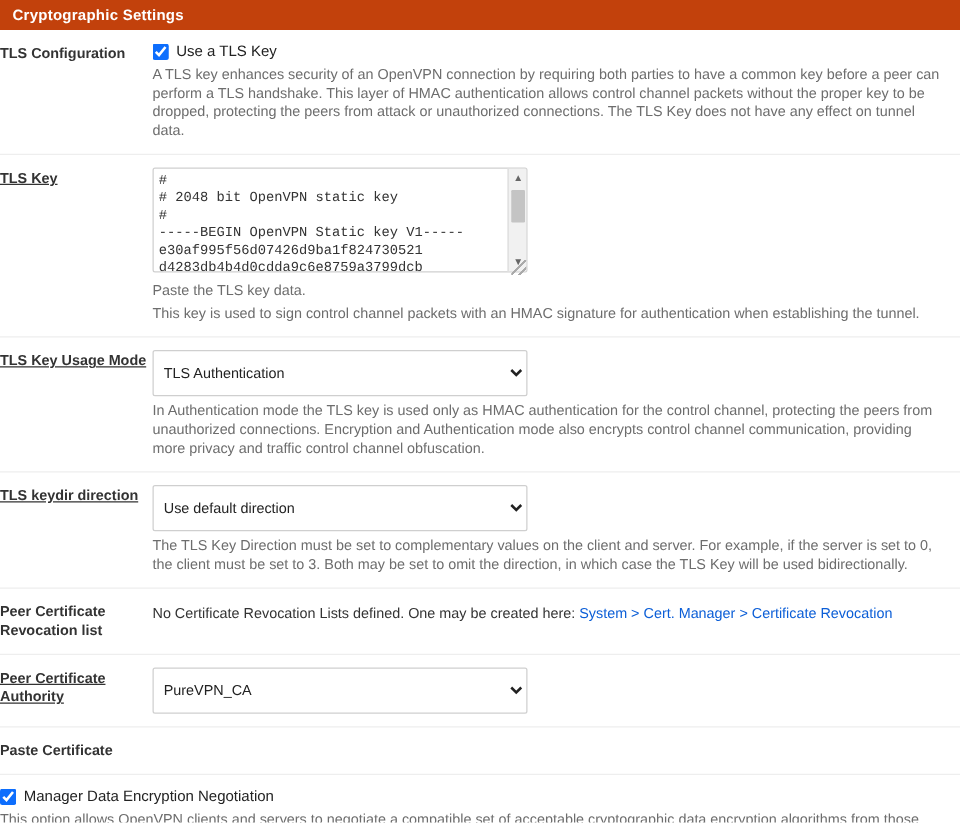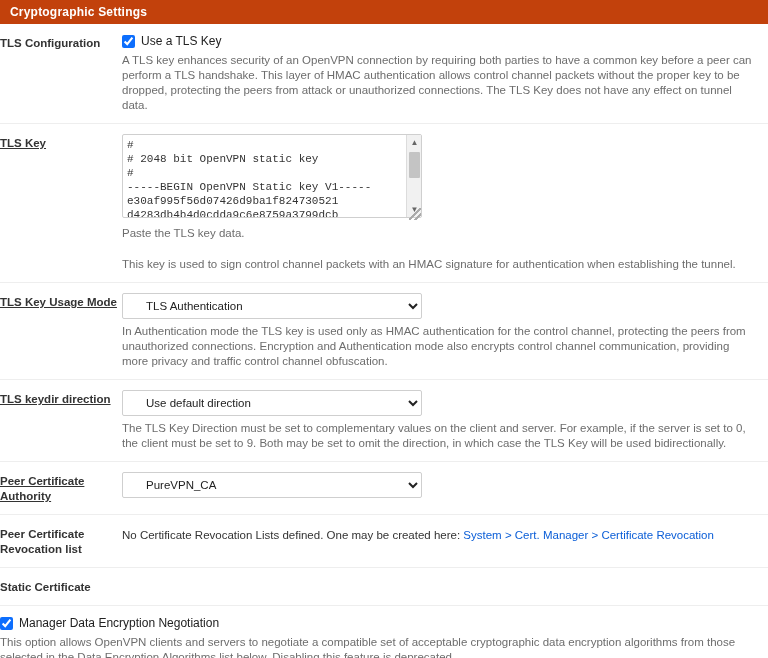--- a/index.html
+++ b/index.html
@@ -45,41 +45,41 @@
   .field-cell {
     flex: 1;
     padding-right: 14px;
   }
   .help {
     color: #6d6d6d;
     font-size: 11.5px;
     line-height: 15px;
     margin-top: 5px;
   }
-  .help.tight { margin-top: 16px; }
+  .help.tight { margin-top: 3px; }
   .checkline {
     display: flex;
     align-items: center;
     gap: 6px;
   }
   input[type=checkbox] {
     width: 13px; height: 13px;
     margin: 0;
     accent-color: #0d6efd;
   }
   .checkline label {
     font-size: 12px;
     color: #222;
   }
   select {
     font-family: "Liberation Sans", sans-serif;
     font-size: 11.5px;
-    height: 26px;
+    height: 37px;
     width: 300px;
-    padding: 2px 19px;
+    padding: 2px 4px;
     border: 1px solid #cfcfcf;
     border-radius: 2px;
     background: #ffffff;
     color: #222;
   }
   .ta-wrap {
     position: relative;
     width: 300px;
   }
   textarea {
@@ -190,50 +190,50 @@
   </div>
 
   <div class="row">
     <div class="label-cell">
       <span class="underline">TLS keydir direction</span>
     </div>
     <div class="field-cell">
       <select>
         <option>Use default direction</option>
       </select>
-      <div class="help">The TLS Key Direction must be set to complementary values on the client and server. For example, if the server is set to 0, the client must be set to 9. Both may be set to omit the direction, in which case the TLS Key will be used bidirectionally.</div>
+      <div class="help">The TLS Key Direction must be set to complementary values on the client and server. For example, if the server is set to 0, the client must be set to 3. Both may be set to omit the direction, in which case the TLS Key will be used bidirectionally.</div>
+    </div>
+  </div>
+
+  <div class="row">
+    <div class="label-cell">
+      <div>Peer Certificate</div>
+      <div>Revocation list</div>
+    </div>
+    <div class="field-cell">
+      <div class="plain-text">
+        <span>No Certificate Revocation Lists defined. One may be created here: </span><a class="link" href="#">System &gt; Cert. Manager &gt; Certificate Revocation</a>
+      </div>
     </div>
   </div>
 
   <div class="row">
     <div class="label-cell">
       <span class="underline">Peer Certificate Authority</span>
     </div>
     <div class="field-cell">
       <select>
         <option>PureVPN_CA</option>
       </select>
     </div>
   </div>
 
   <div class="row">
     <div class="label-cell">
-      <div>Peer Certificate</div>
-      <div>Revocation list</div>
-    </div>
-    <div class="field-cell">
-      <div class="plain-text">
-        <span>No Certificate Revocation Lists defined. One may be created here: </span><a class="link" href="#">System &gt; Cert. Manager &gt; Certificate Revocation</a>
-      </div>
-    </div>
-  </div>
-
-  <div class="row">
-    <div class="label-cell">
-      <span>Static Certificate</span>
+      <span>Paste Certificate</span>
     </div>
   </div>
 
   <div class="row">
     <div class="field-cell">
       <div class="checkline">
         <input type="checkbox" checked="" style="">
         <label>Manager Data Encryption Negotiation</label>
       </div>
       <div class="help">This option allows OpenVPN clients and servers to negotiate a compatible set of acceptable cryptographic data encryption algorithms from those selected in the Data Encryption Algorithms list below. Disabling this feature is deprecated.</div>

